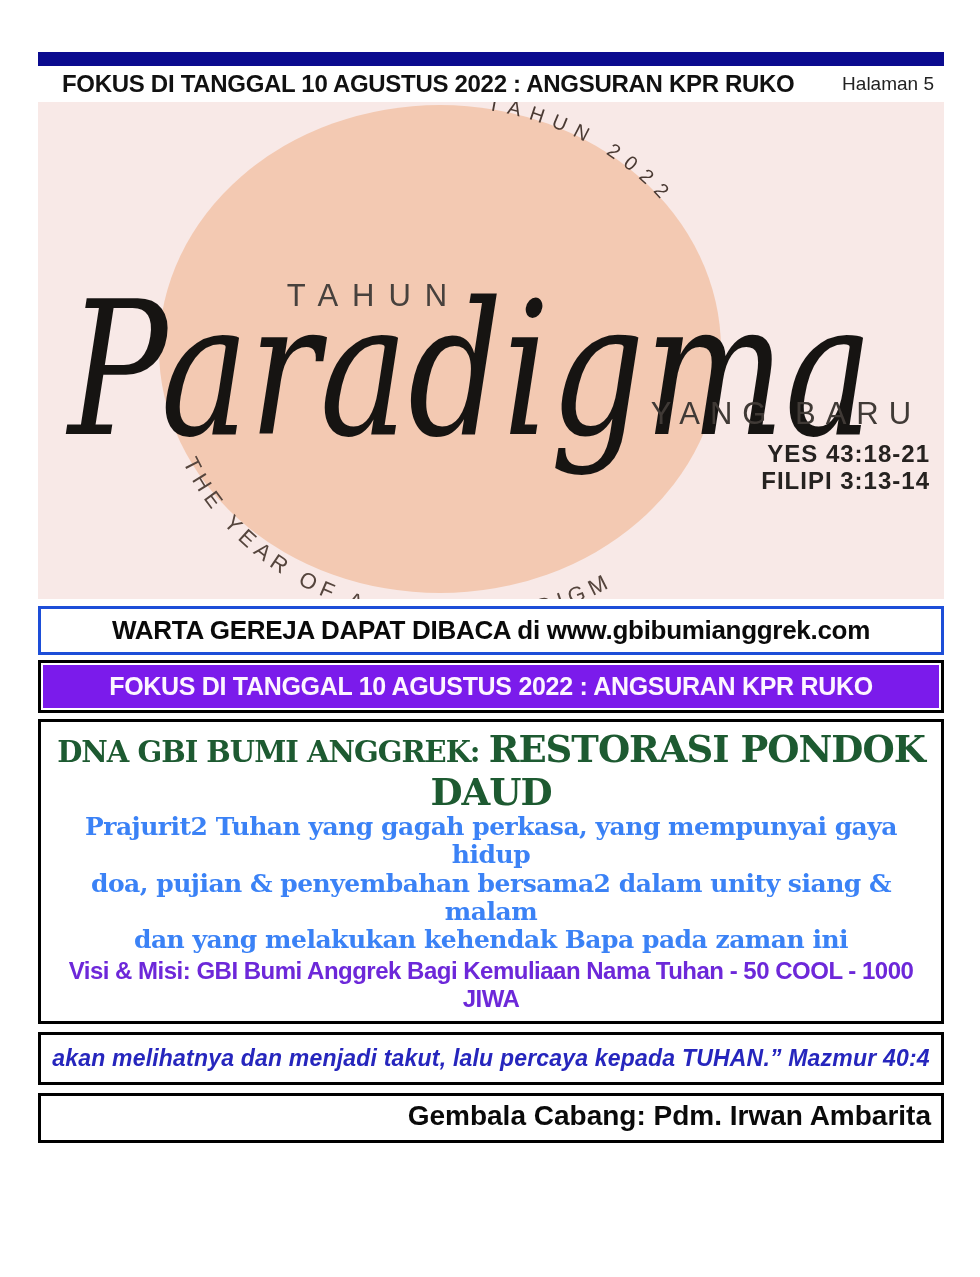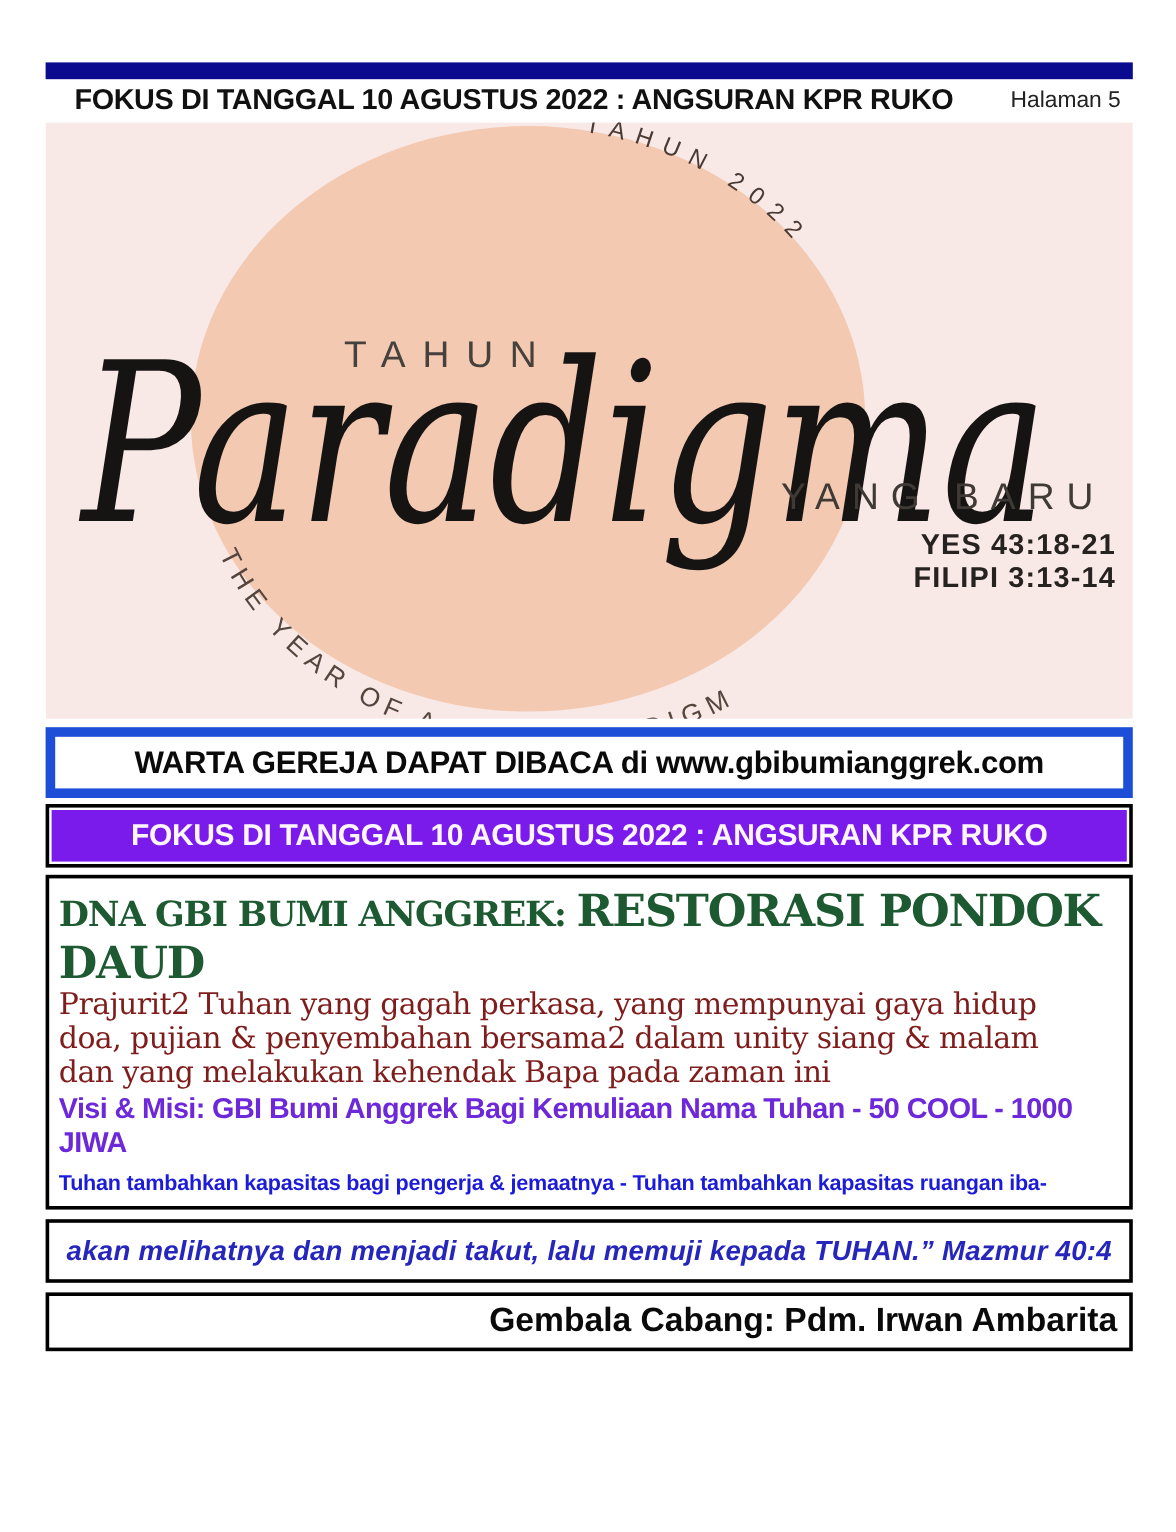--- a/index.html
+++ b/index.html
@@ -17,21 +17,21 @@
     display:flex;justify-content:space-between;align-items:center;
     padding:4px 10px 4px 24px;
   }
   .header-title{font-size:24px;font-weight:bold;color:#111;letter-spacing:-0.3px;}
   .header-page{font-size:19px;color:#222;margin-left:41px;}
   .banner{position:relative;height:497px;}
   .banner svg{display:block;width:100%;height:100%;}
 
   .warta-box{
     margin-top:7px;
-    border:8px solid #1d4ed8;
+    border:3px solid #1d4ed8;
     text-align:center;
     padding:6px 4px;
     font-size:26px;font-weight:bold;color:#0a0a0a;
     letter-spacing:-0.3px;
   }
   .focus-outer{
     margin-top:5px;
     border:3px solid #000;
     padding:2px;
   }
@@ -39,31 +39,32 @@
     background:#7b1beb;
     color:#fdf5ff;
     text-align:center;
     font-size:25px;font-weight:bold;
     padding:7px 4px;
     letter-spacing:-0.3px;
   }
   .dna-box{
     margin-top:6px;
     border:3px solid #000;
+    text-align:center;
     padding:6px 8px 8px;
   }
   .dna-heading{
     font-family:"DejaVu Serif","Liberation Serif",serif;
     color:#1d5a31;line-height:1.15;letter-spacing:-1px;
   }
   .dna-heading .prefix{font-size:29px;font-weight:bold;}
   .dna-heading .main{font-size:37px;font-weight:bold;}
   .dna-body{
     font-family:"DejaVu Serif","Liberation Serif",serif;
-    color:#7f1d1d;font-weight:normal;
+    color:#3b82f6;font-weight:bold;
     font-size:25px;line-height:1.13;letter-spacing:-0.5px;
   }
   .visi-line{
     margin-top:3px;
     color:#6d28d9;font-weight:bold;font-size:24px;letter-spacing:-0.5px;
   }
   .blue-note{
     margin-top:9px;
     color:#1b1bd9;font-weight:bold;font-size:18px;letter-spacing:-0.2px;
   }
@@ -128,25 +129,24 @@
     </div>
 
     <div class="dna-box">
       <div class="dna-heading">
         <span class="prefix">DNA GBI BUMI ANGGREK: </span><span class="main">RESTORASI PONDOK DAUD</span>
       </div>
       <div class="dna-body">Prajurit2 Tuhan yang gagah  perkasa, yang mempunyai gaya hidup</div>
       <div class="dna-body">doa, pujian &amp; penyembahan bersama2 dalam unity siang &amp; malam</div>
       <div class="dna-body">dan yang melakukan kehendak Bapa pada zaman ini</div>
       <div class="visi-line">Visi &amp; Misi: GBI Bumi Anggrek Bagi Kemuliaan Nama Tuhan - 50 COOL - 1000 JIWA</div>
-      <div class="blue-note">Tuhan tambahkan kapasitas bagi pengerja &amp; jemaatnya  - Tuhan tambahkan kapasitas ruangan iba-</div>
     </div>
 
     <div class="quote-box">
-      <div class="quote-line">akan melihatnya dan menjadi takut, lalu memuji kepada TUHAN.” Mazmur 40:4</div>
+      <div class="quote-line">akan melihatnya dan menjadi takut, lalu percaya kepada TUHAN.” Mazmur 40:4</div>
     </div>
 
     <div class="contact-box">
       <div class="c-l1">Gembala Cabang: Pdm. Irwan Ambarita</div>
 
     </div>
 
   </div>
 </div>
 

